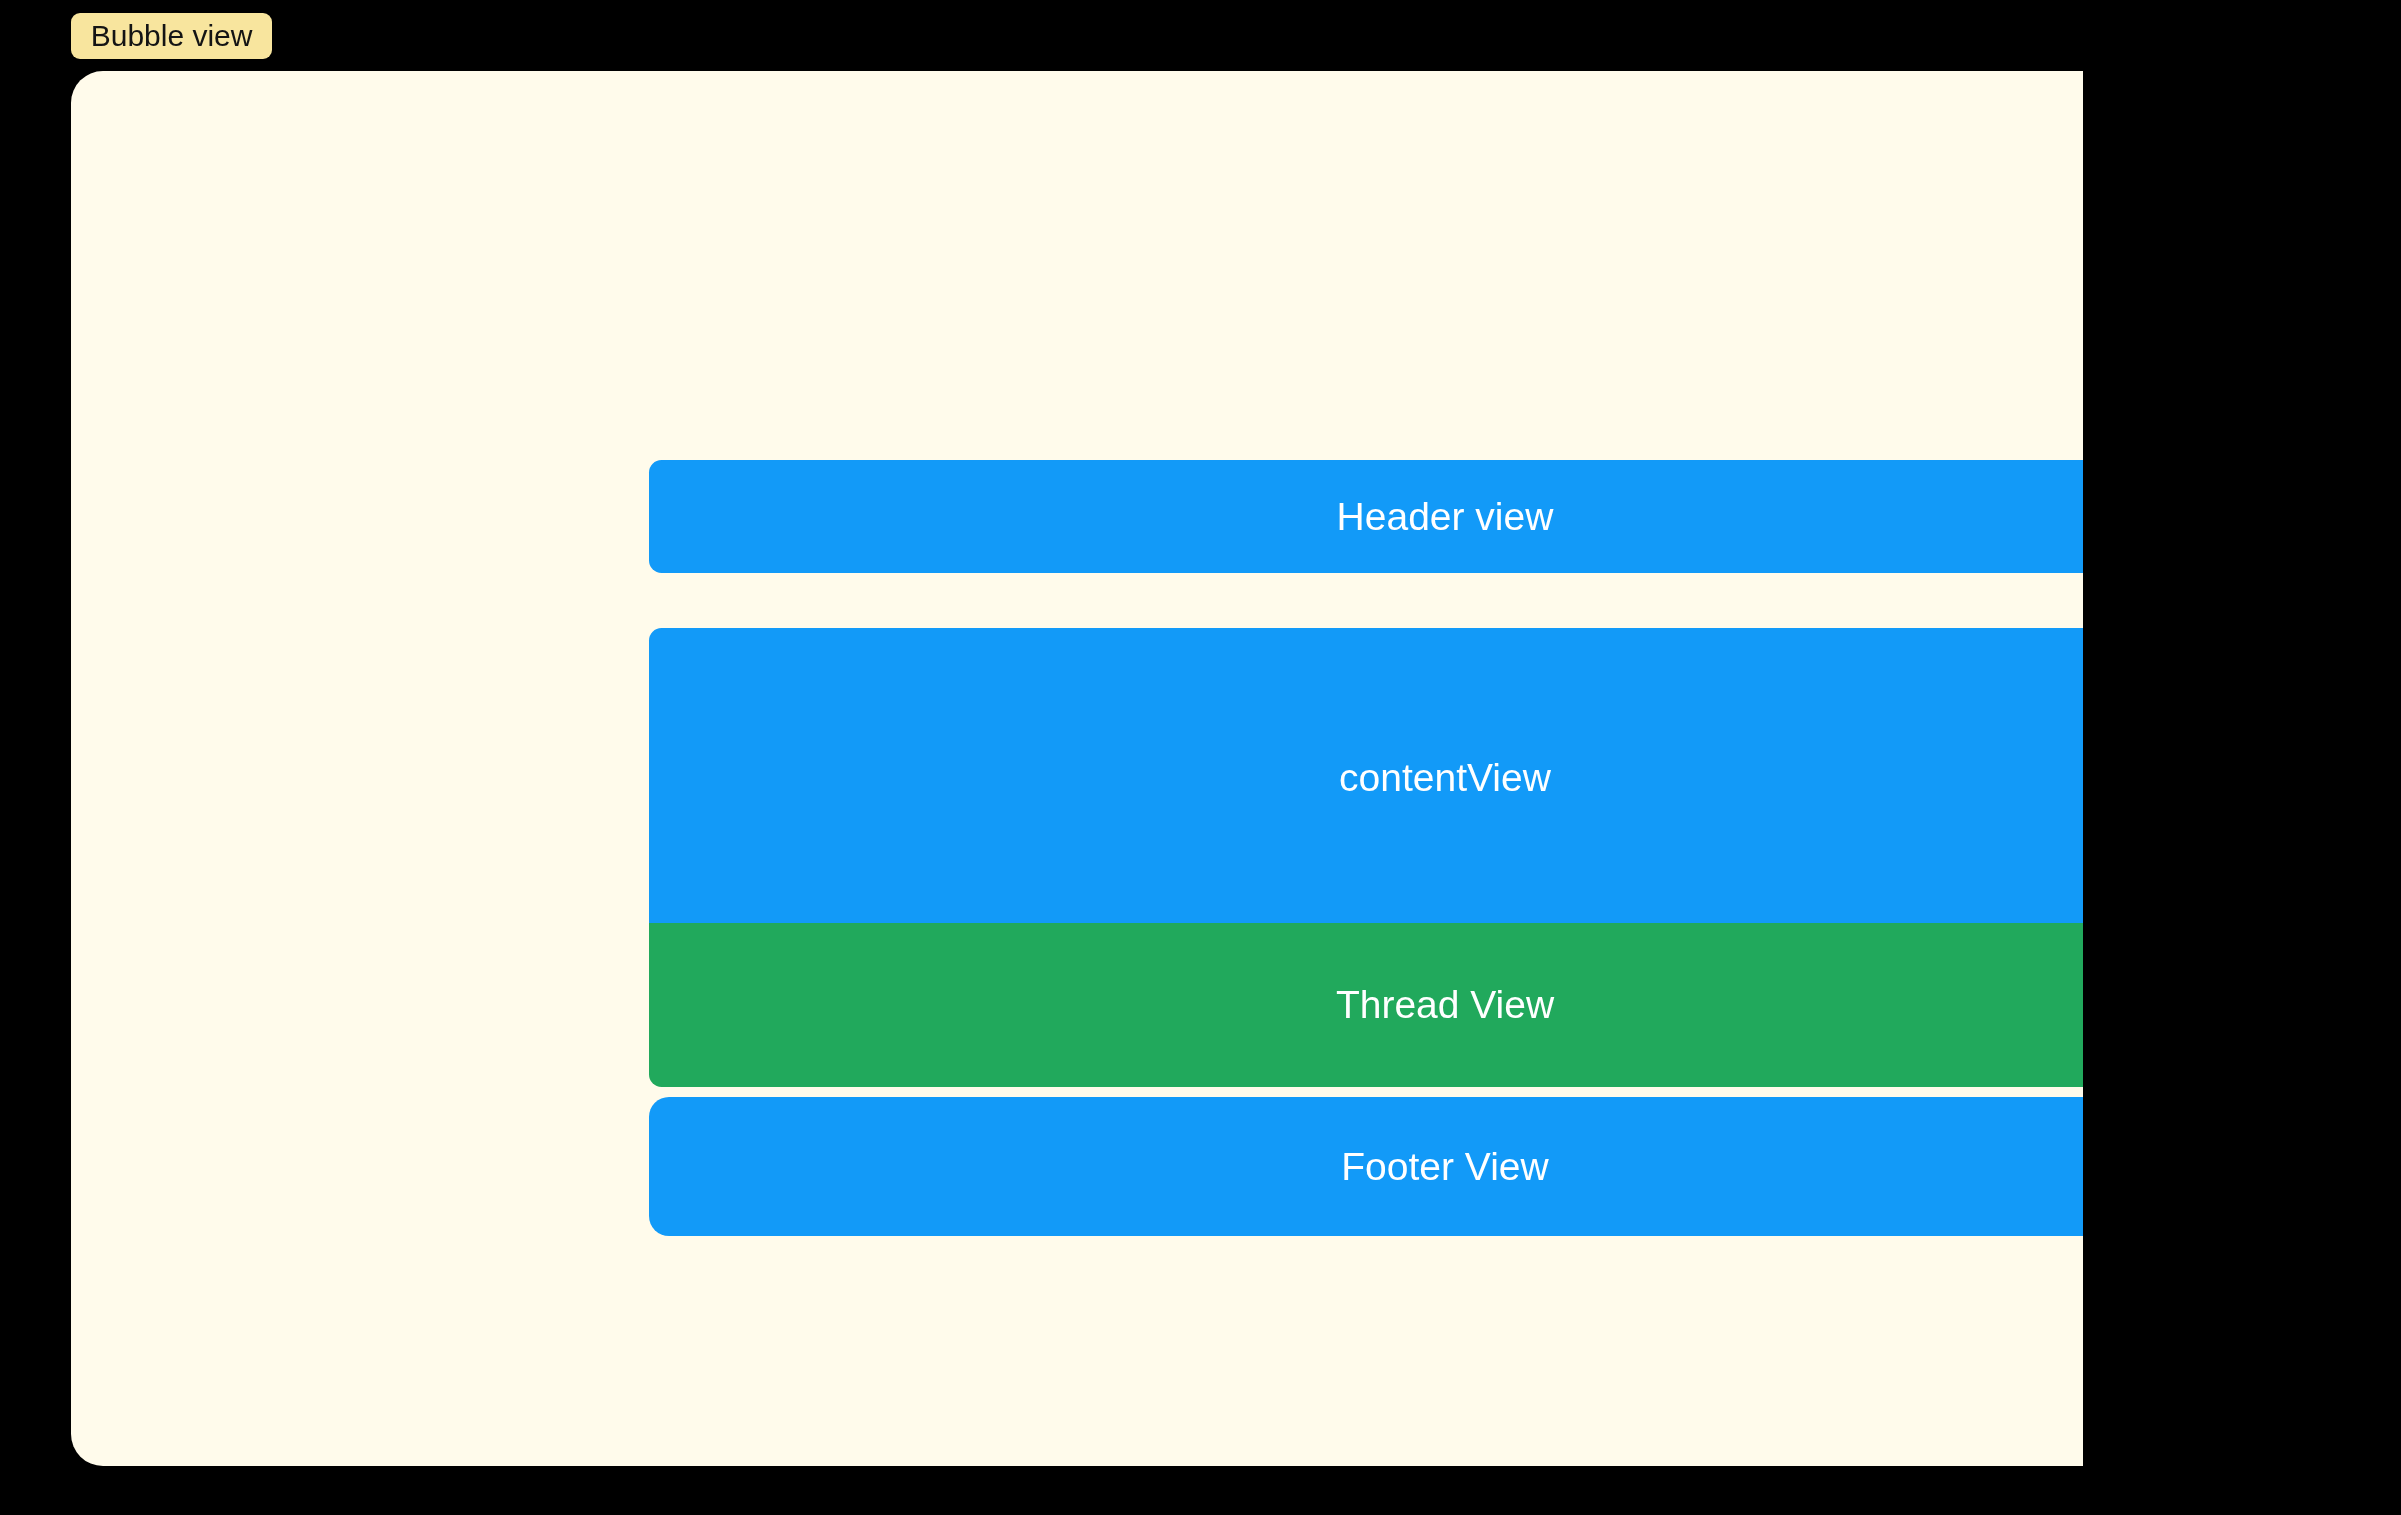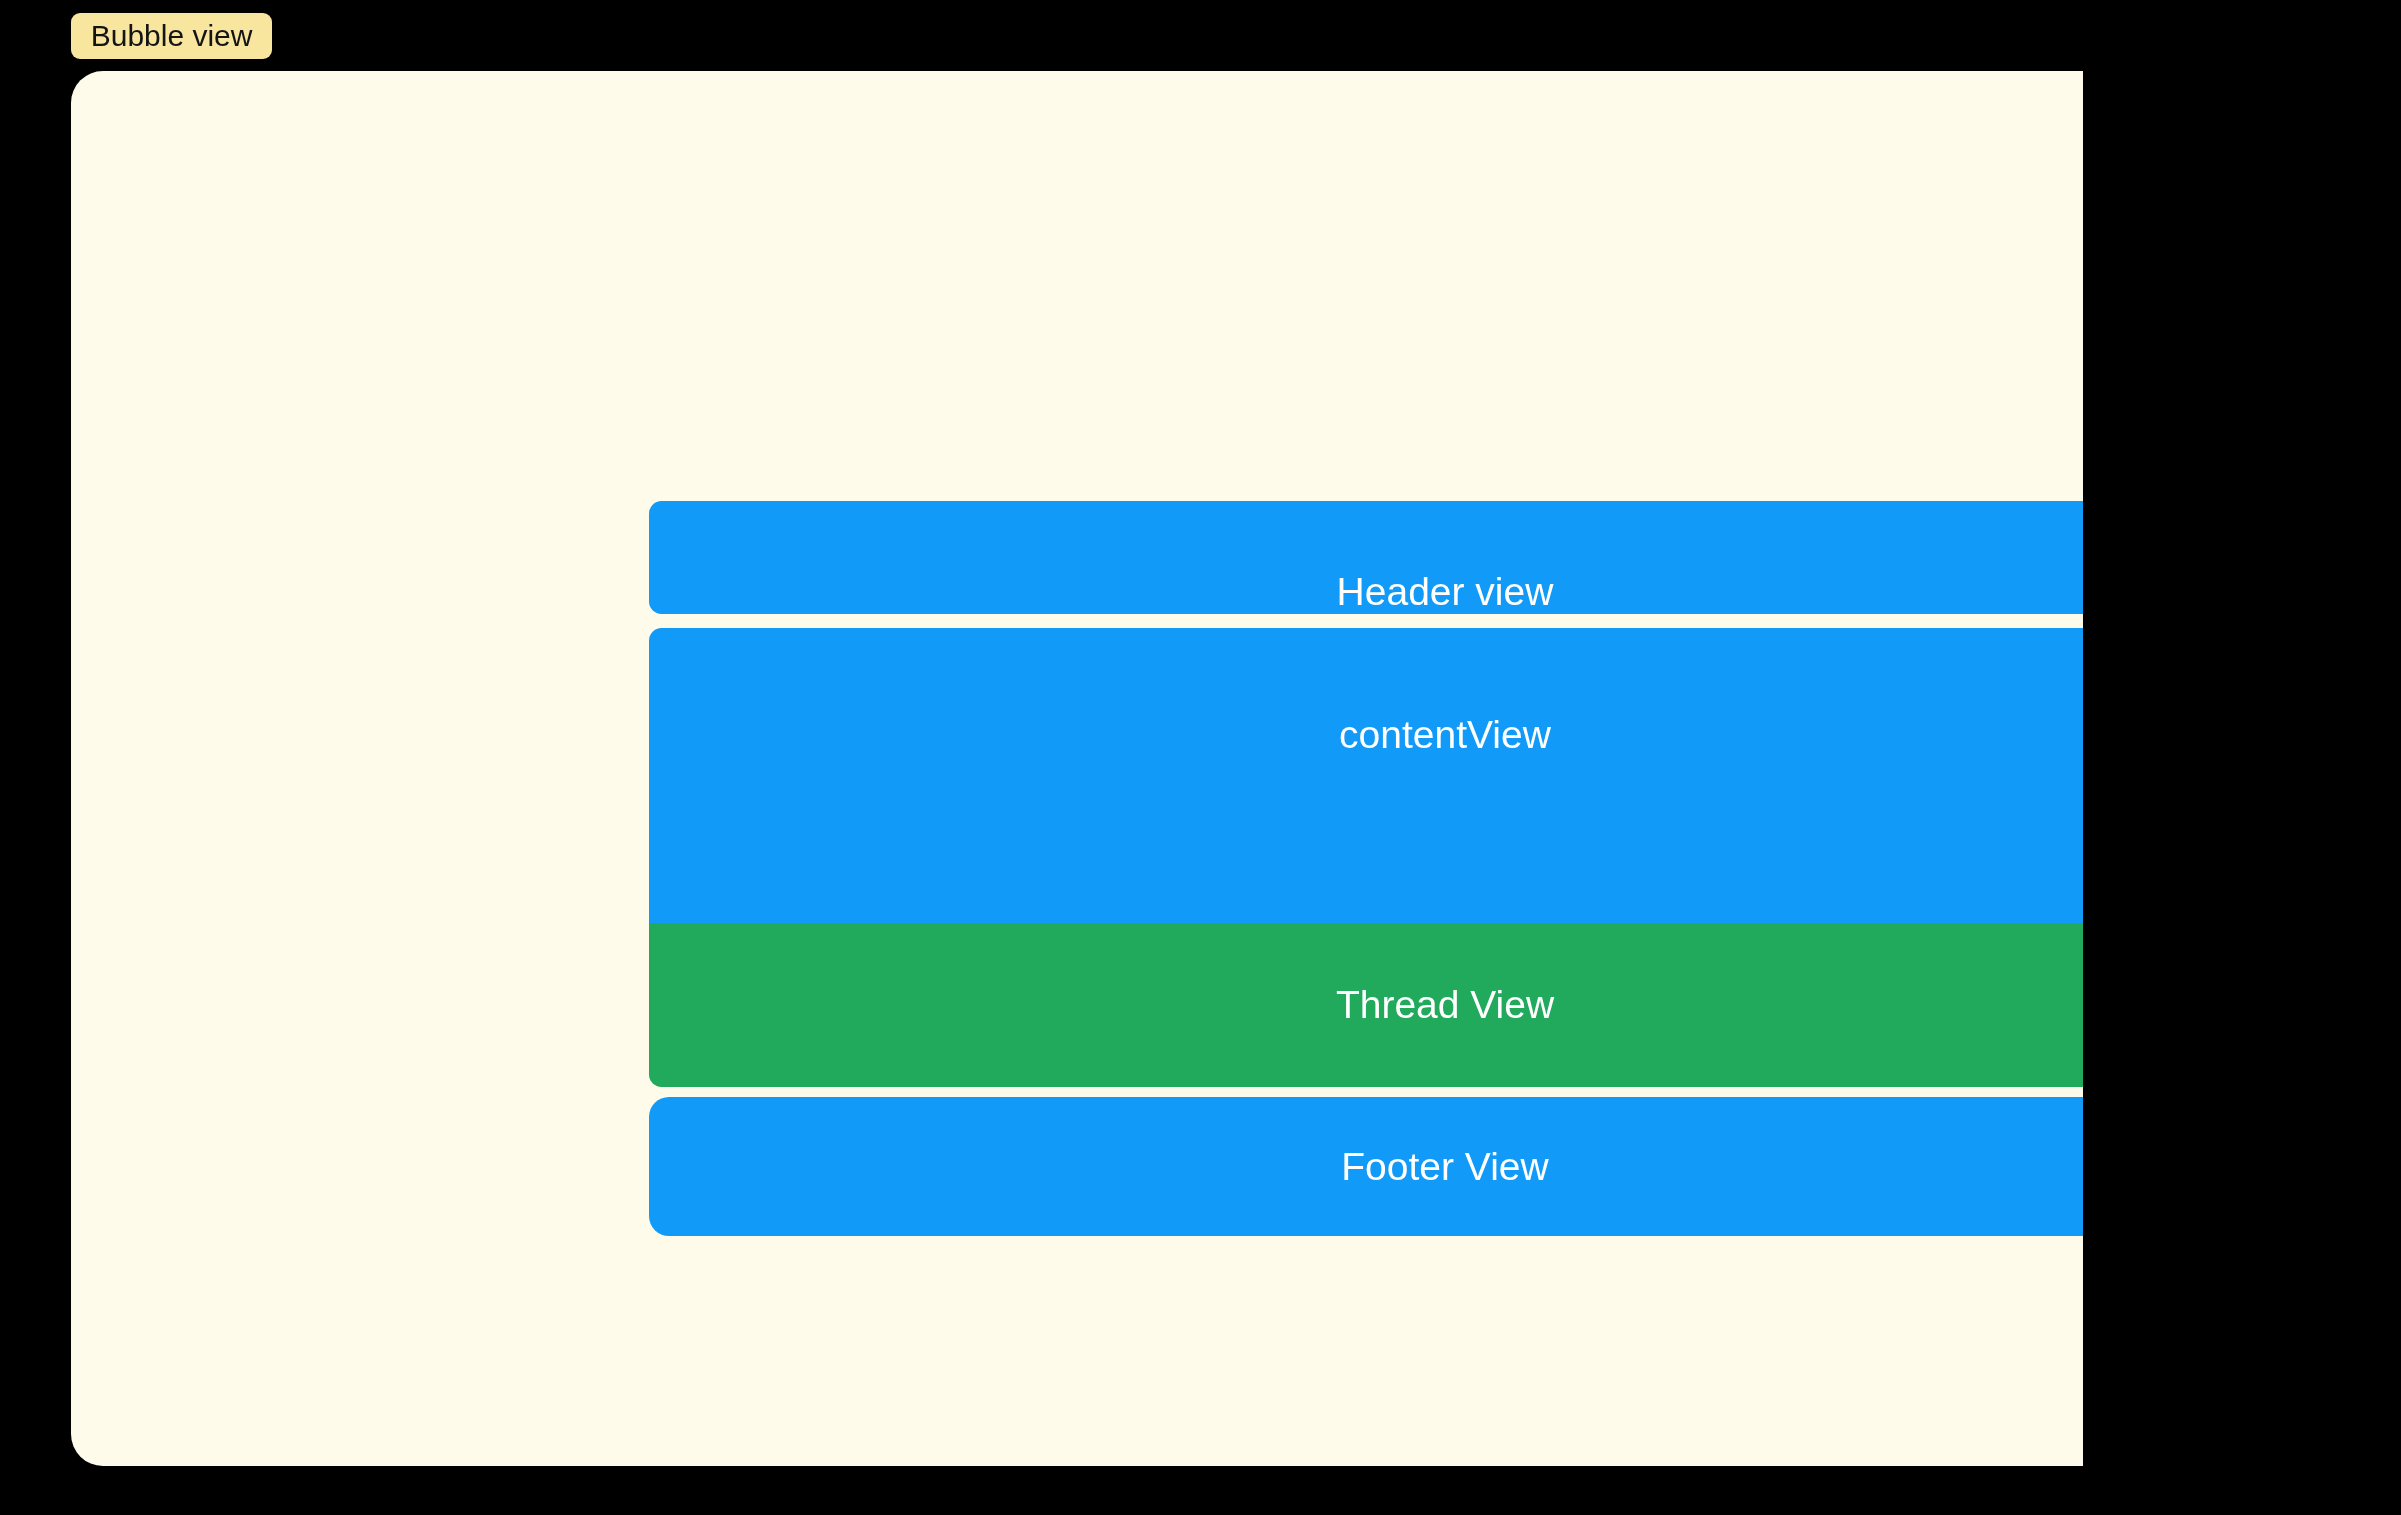--- a/index.html
+++ b/index.html
@@ -66,40 +66,38 @@
     width: 1592px;
     color: #FFFFFF;
     font-size: 39px;
   }
   .bar {
     display: flex;
     align-items: center;
     justify-content: center;
   }
   .header-bar {
-    top: 430px;
+    top: 389px;
     height: 113px;
     background: #129AF8;
     border-radius: 12.5px;
-    align-items: flex-end;
   }
   .content-block {
     top: 557px;
     height: 296px;
     background: #129AF8;
     border-radius: 12.5px 12.5px 0 0;
     display: flex;
     flex-direction: column;
   }
   .content-row {
     flex: 0 0 58%;
     display: flex;
-    align-items: center;
+    align-items: flex-end;
     justify-content: center;
-    margin-top: 21px;
   }
   .bottom-row {
     flex: 1 1 auto;
     display: flex;
     align-items: center;
     justify-content: center;
   }
   .thread-bar {
     top: 852px;
     height: 164px;

